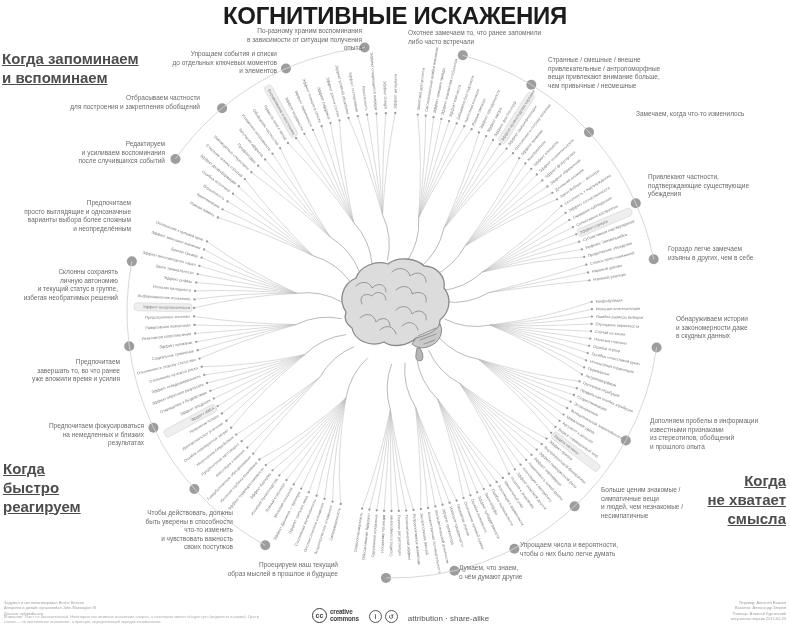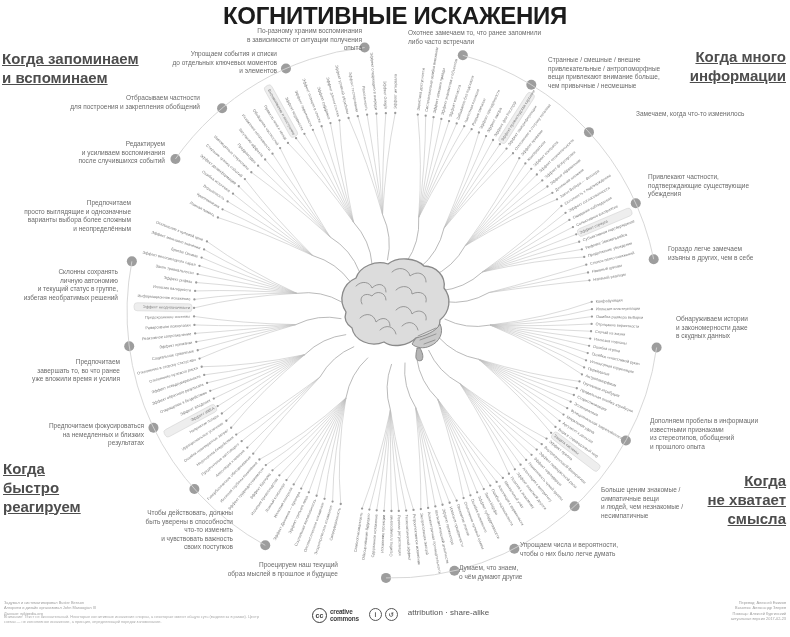--- a/index.html
+++ b/index.html
@@ -42,42 +42,40 @@
   #wheel .arc{stroke:#d4d4d4;fill:none;stroke-width:0.9;}
   #wheel .hl{fill:#eeeeee;stroke:#d5d5d5;stroke-width:0.6;}
   #wheel text.leaf{font-size:3.9px;fill:#7a7a7a;font-family:"Liberation Sans","DejaVu Sans",sans-serif;}
   #wheel text.end{text-anchor:end;}
   #brain{position:absolute;left:332px;top:256px;}
   
   .foot{position:absolute;color:#a0a0a0;font-size:3.9px;line-height:1.35;}
   .f-left{left:4px;top:600px;white-space:pre-line;}
   .f-note{left:4px;top:614px;width:258px;color:#ababab;}
   .f-right{left:600px;top:600px;width:186px;text-align:right;white-space:pre-line;}
-  .cc-wrap{position:absolute;left:312px;top:608px;display:flex;align-items:flex-start;gap:10px;}
+  .cc-wrap{position:absolute;left:312px;top:608px;display:flex;align-items:flex-end;gap:10px;}
   .cc-logo{display:flex;align-items:center;gap:3px;color:#3c3c3c;}
   .cc-circle{width:13px;height:13px;border:1.4px solid #3c3c3c;border-radius:50%;
              display:flex;align-items:center;justify-content:center;
              font-size:7px;font-weight:bold;}
   .cc-name{font-size:6.4px;font-weight:bold;line-height:1.02;letter-spacing:-0.2px;white-space:pre-line;}
   .lic-icons{display:flex;gap:3px;}
   .lic-circle{width:11px;height:11px;border:1.2px solid #555;border-radius:50%;
               display:flex;align-items:center;justify-content:center;font-size:6.5px;color:#555;font-weight:bold;}
   .lic-text{font-size:8px;color:#555;}
 </style>
 </head>
 <body>
 
 <div id="poster">
 
   <div id="page-title">КОГНИТИВНЫЕ ИСКАЖЕНИЯ</div>
 
   <div class="quad q-remember">Когда запоминаем
 и вспоминаем</div>
-  <div class="quad q-info">Когда много
-информации</div>
   <div class="quad q-fast">Когда
 быстро
 реагируем</div>
   <div class="quad q-meaning">Когда
 не хватает
 смысла</div>
 
   <svg id="wheel" width="790" height="637" viewBox="0 0 790 637">
       <path d="M406.64445299855765,261.8220277176314 Q420.1366349855074,242.08145423663808 418.7145460357433,217.4338214678438" class="root"></path>
       <path d="M418.7145460357433,217.4338214678438 Q422.476303965428,162.88545508724613 417.77423460788054,114.54813928556231" class="branch"></path>

